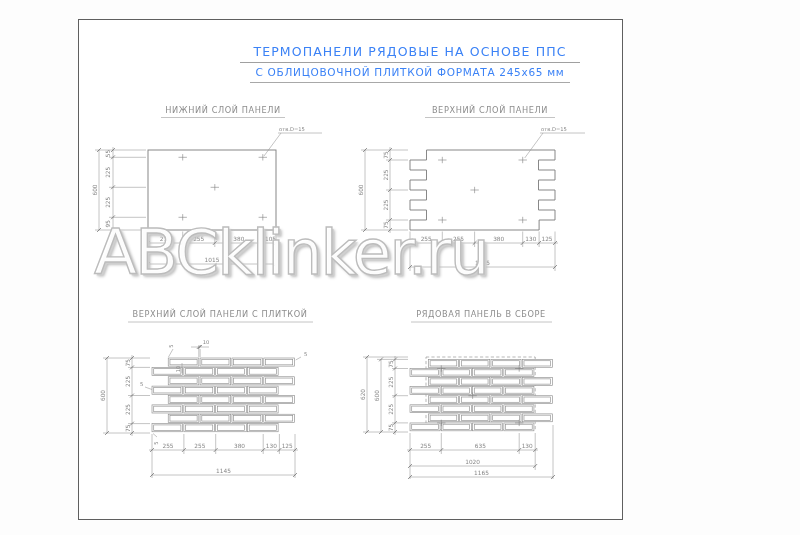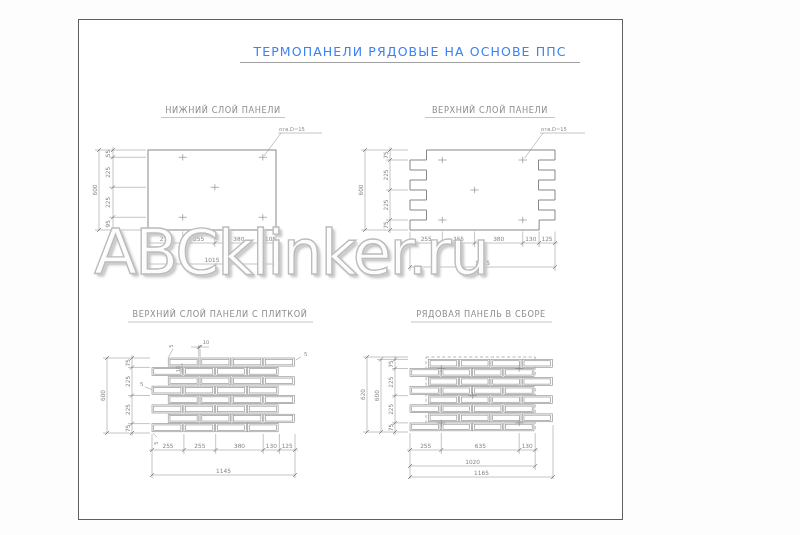--- a/index.html
+++ b/index.html
@@ -25,20 +25,21 @@
              white-space:nowrap;z-index:50;pointer-events:none;}
 </style>
 </head>
 <body>
 
 <div class="page">
   <div class="frame"></div>
 
   <div class="titleblock">
     <div class="l1">ТЕРМОПАНЕЛИ РЯДОВЫЕ НА ОСНОВЕ ППС</div>
+    <div class="l2">С ОБЛИЦОВОЧНОЙ ПЛИТКОЙ ФОРМАТА 245х65 мм</div>
   </div>
 
   <svg style="left:85px;top:103px" width="245" height="190" viewBox="0 0 245 190">
     <text class="title" x="138" y="10" text-anchor="middle">НИЖНИЙ СЛОЙ ПАНЕЛИ</text>
     <line class="dim" x1="76" y1="14.5" x2="200" y2="14.5"></line>
     <rect class="ol" x="63" y="47" width="128" height="80"></rect>
     <g>
         <line x1="93.5" y1="54.3" x2="101.9" y2="54.3" stroke="#7f7f7f" stroke-width="0.6"></line>
         <line x1="97.7" y1="51.099999999999994" x2="97.7" y2="57.5" stroke="#7f7f7f" stroke-width="0.6"></line>
         <line x1="173.60000000000002" y1="54.3" x2="182" y2="54.3" stroke="#7f7f7f" stroke-width="0.6"></line>

